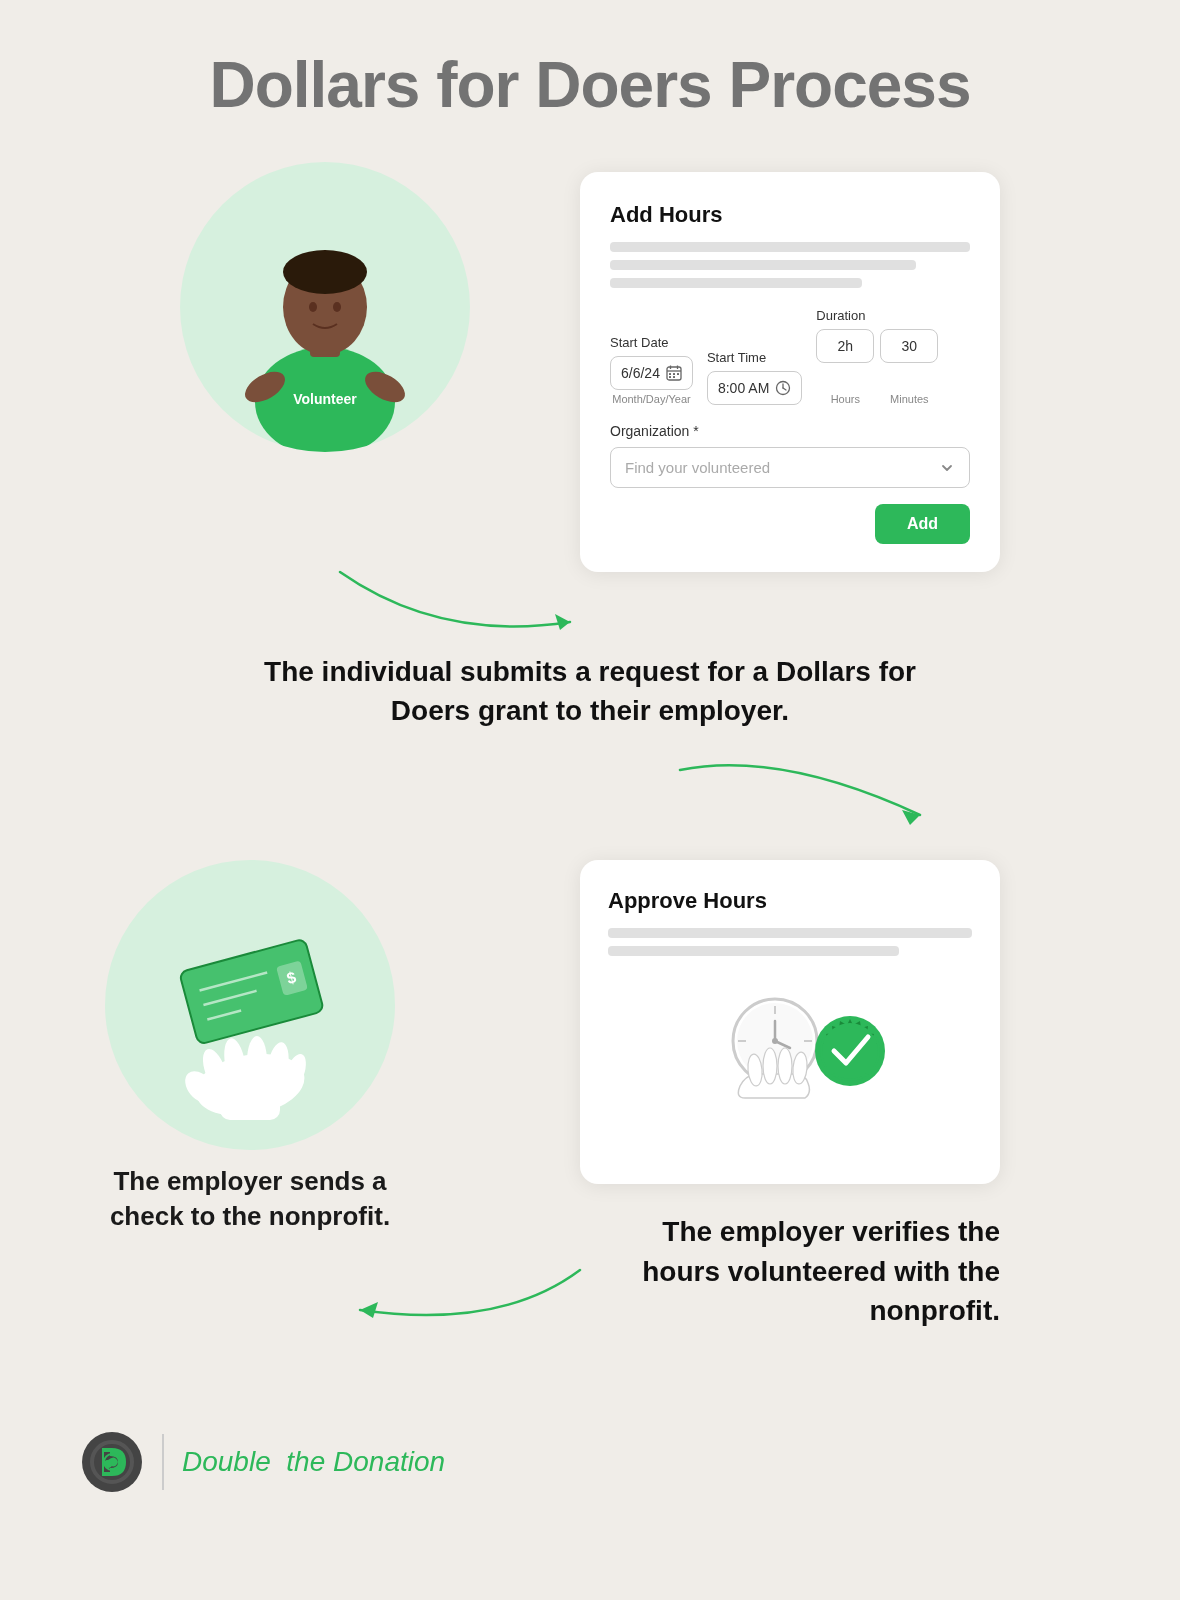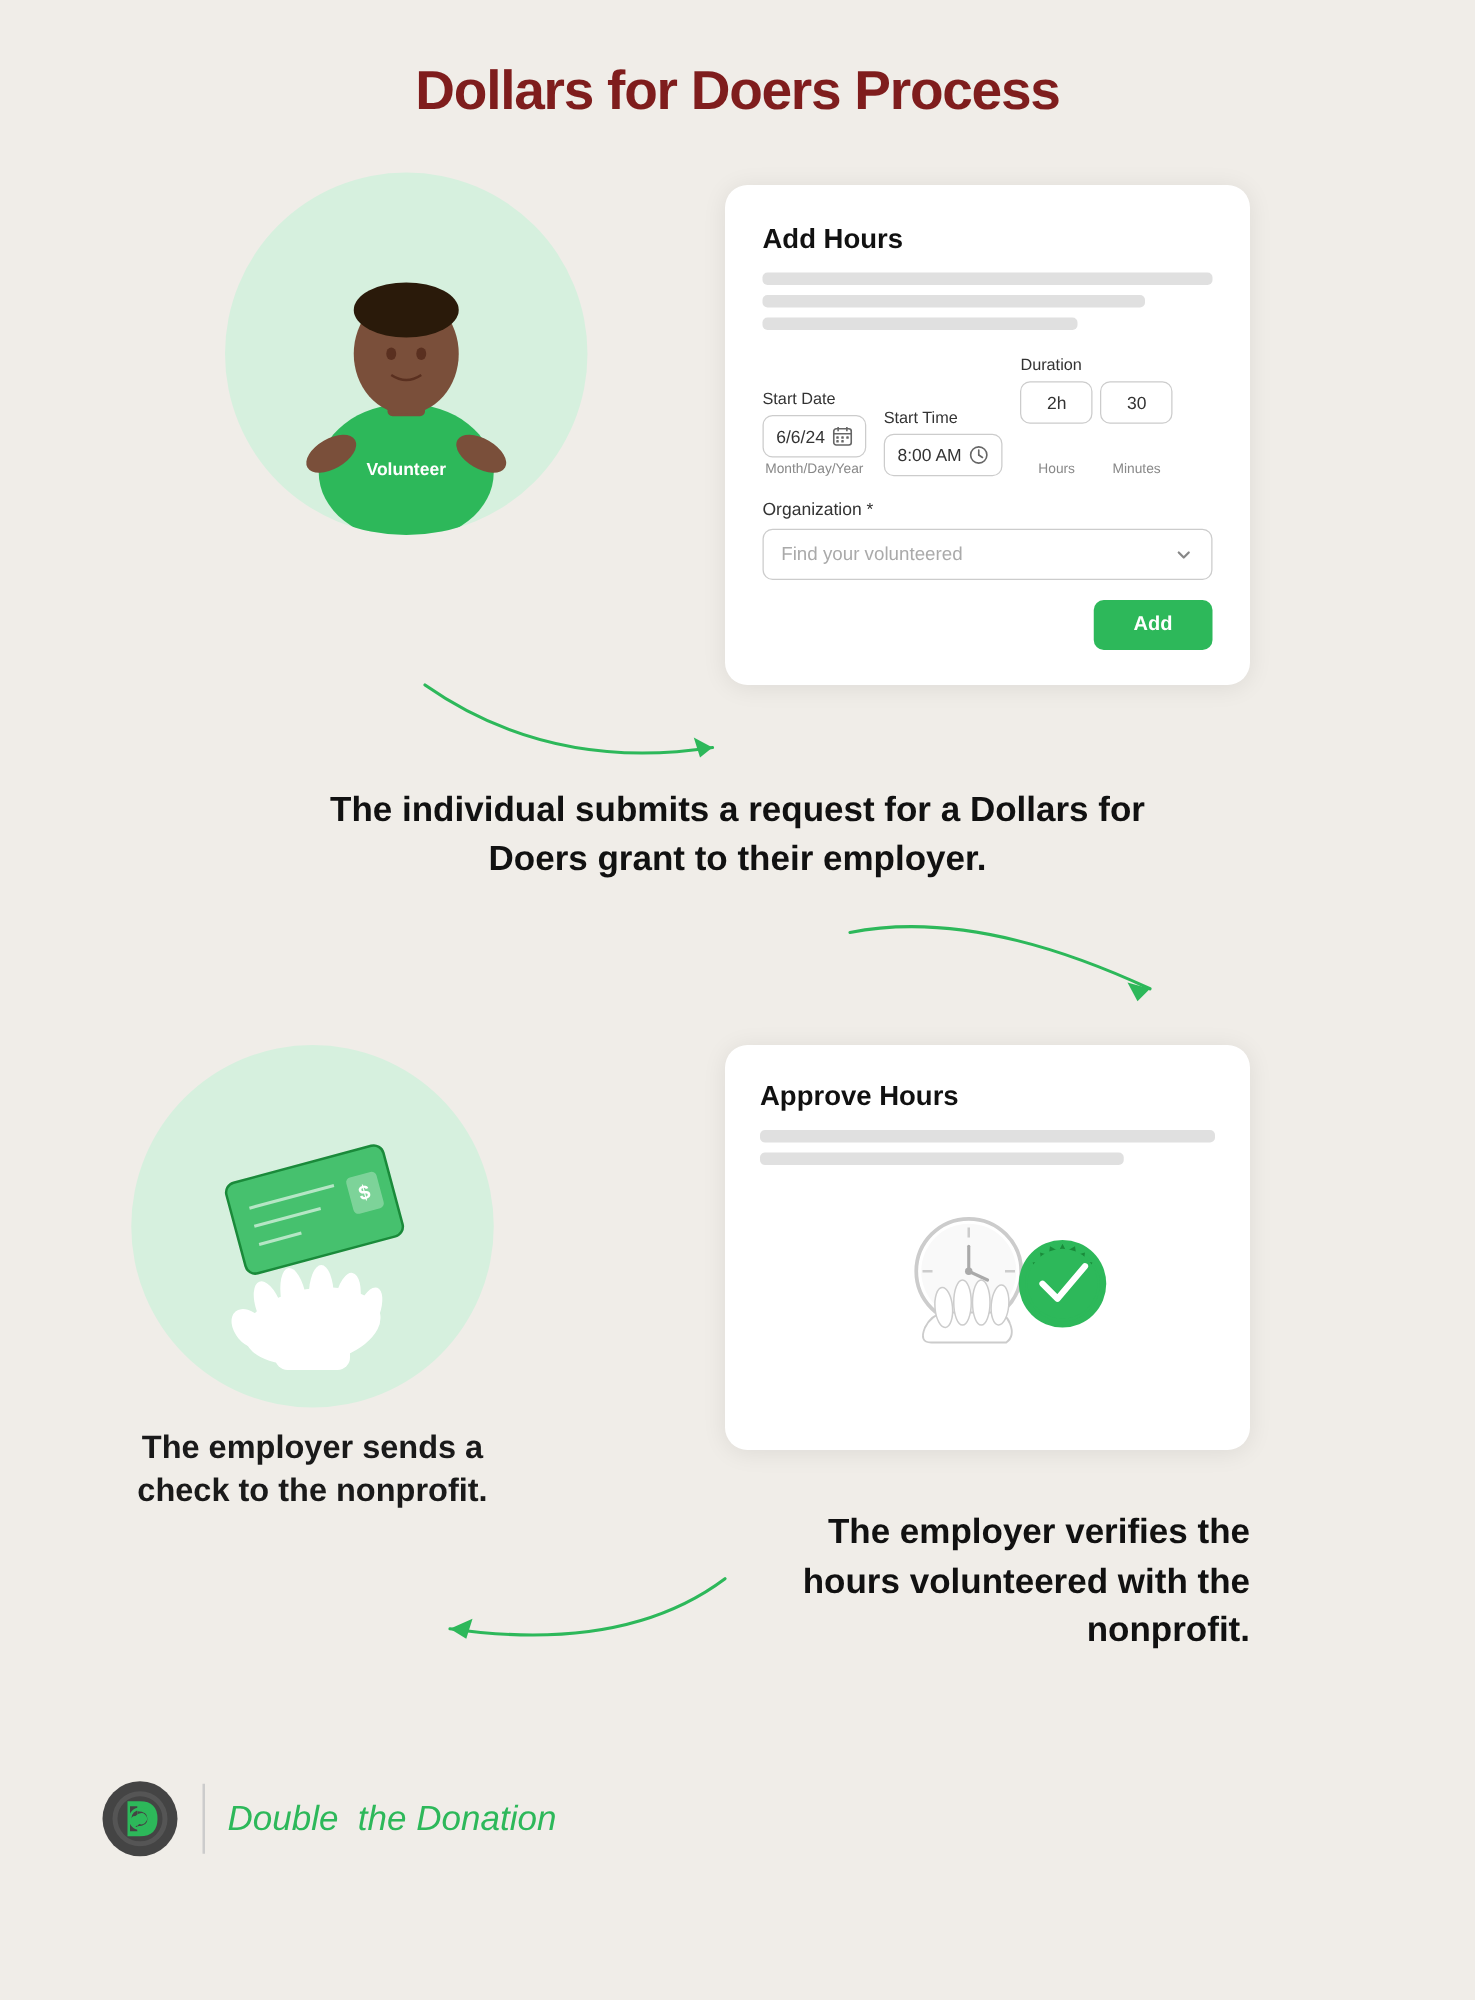--- a/index.html
+++ b/index.html
@@ -7,41 +7,42 @@
       background-color: #f0ede8;
       font-family: 'Segoe UI', Arial, sans-serif;
       width: 1180px;
       min-height: 1600px;
       position: relative;
       overflow-x: hidden;
     }
 
     .page-title {
       text-align: center;
-      color: #7f1d1d;
-      font-size: 44px;
+      color: #737373;
+      font-size: 64px;
       font-weight: 800;
       padding-top: 48px;
       padding-bottom: 40px;
       letter-spacing: -1px;
     }
 
     
     .step1-section {
       display: flex;
       align-items: flex-start;
       justify-content: center;
       gap: 60px;
       padding: 0 80px;
       margin-bottom: 20px;
     }
 
     .step1-left {
       display: flex;
-      flex-direction: column;
+      flex-direction: row;
+      align-items: center;
       width: 340px;
       flex-shrink: 0;
     }
 
     .volunteer-circle {
       width: 290px;
       height: 290px;
       border-radius: 50%;
       background-color: #d6f0de;
       display: flex;
@@ -339,21 +340,20 @@
       align-items: center;
       width: 340px;
       flex-shrink: 0;
     }
 
     .bottom-right {
       display: flex;
       flex-direction: column;
       align-items: center;
       flex: 1;
-      gap: 17px;
     }
   </style>
 </head>
 <body>
 
 <h1 class="page-title">Dollars for Doers Process</h1>
 
 <div class="step1-section">
 
   <div class="step1-left">

